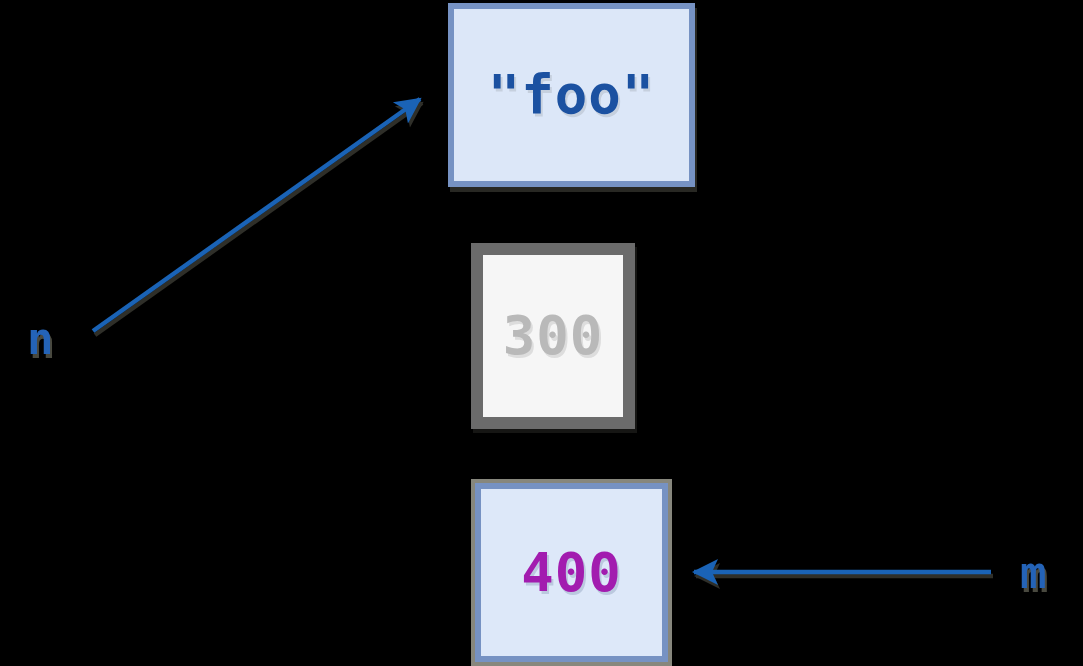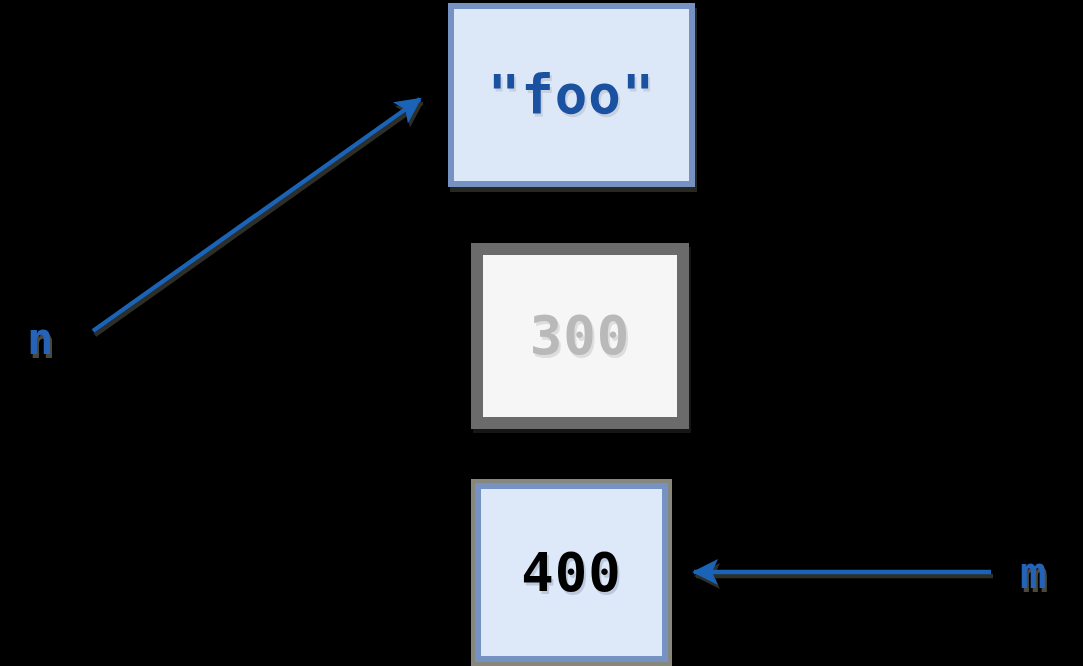--- a/index.html
+++ b/index.html
@@ -14,32 +14,32 @@
     display:flex;align-items:center;justify-content:center;
     font-weight:bold;font-size:54px;letter-spacing:1px;line-height:1;
   }
   .box span{text-shadow:2px 3px 0 rgba(40,40,40,.12);}
   .box-foo{
     left:448px;top:3px;width:247px;height:184px;
     background:#dce7f8;border:6px solid #7692c3;color:#1b51a1;
     box-shadow:2px 5px 0 rgba(88,88,78,.45);
   }
   .box-300{
-    left:471px;top:243px;width:218px;height:186px;
+    left:471px;top:243px;width:164px;height:186px;
     background:#f6f6f6;border:12px solid #6b6b6b;color:#b9b9b9;
     box-shadow:2px 4px 0 rgba(88,88,78,.25);
     align-items:center;
   }
   .box-400-outer{
     position:absolute;left:471px;top:479px;width:201px;height:187px;
     background:#87877d;box-sizing:border-box;padding:4px;
   }
   .box-400{
     width:100%;height:100%;box-sizing:border-box;
-    background:#dde8f9;border:6px solid #7692c3;color:#000000;
+    background:#dde8f9;border:6px solid #7692c3;color:#a21caf;
     display:flex;align-items:center;justify-content:center;
     font-weight:bold;font-size:54px;letter-spacing:1px;line-height:1;
   }
   .box-400 span{text-shadow:2px 3px 0 rgba(70,90,130,.22);}
   .var{
     position:absolute;font-weight:bold;font-size:44px;line-height:1;
     color:#2463b7;text-shadow:2px 4px 0 rgba(86,86,74,.85);
   }
   .var-n{left:27px;top:317px;}
   .var-m{left:1020px;top:551px;}

